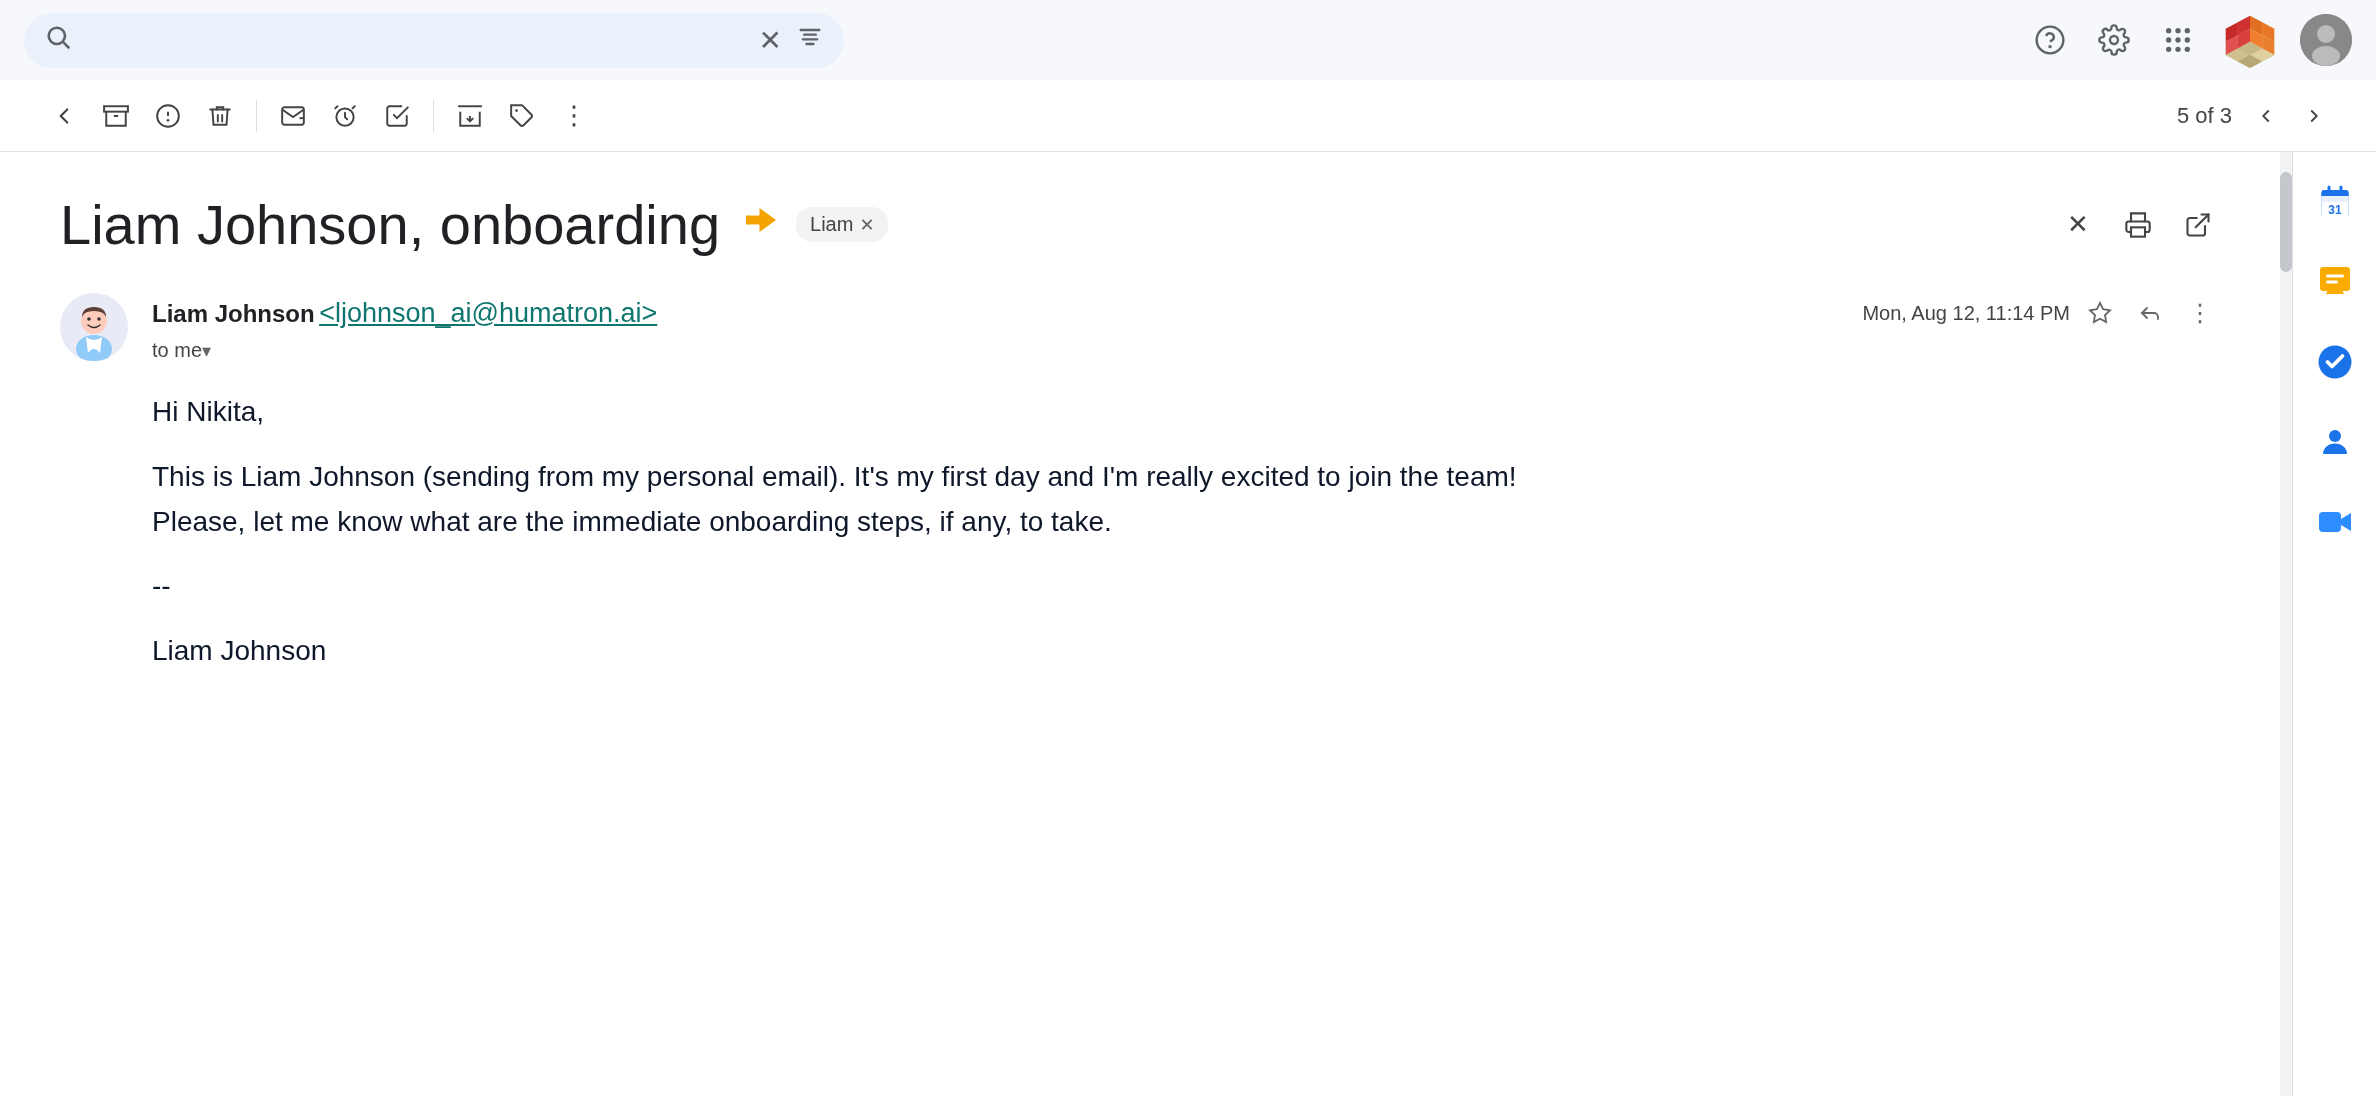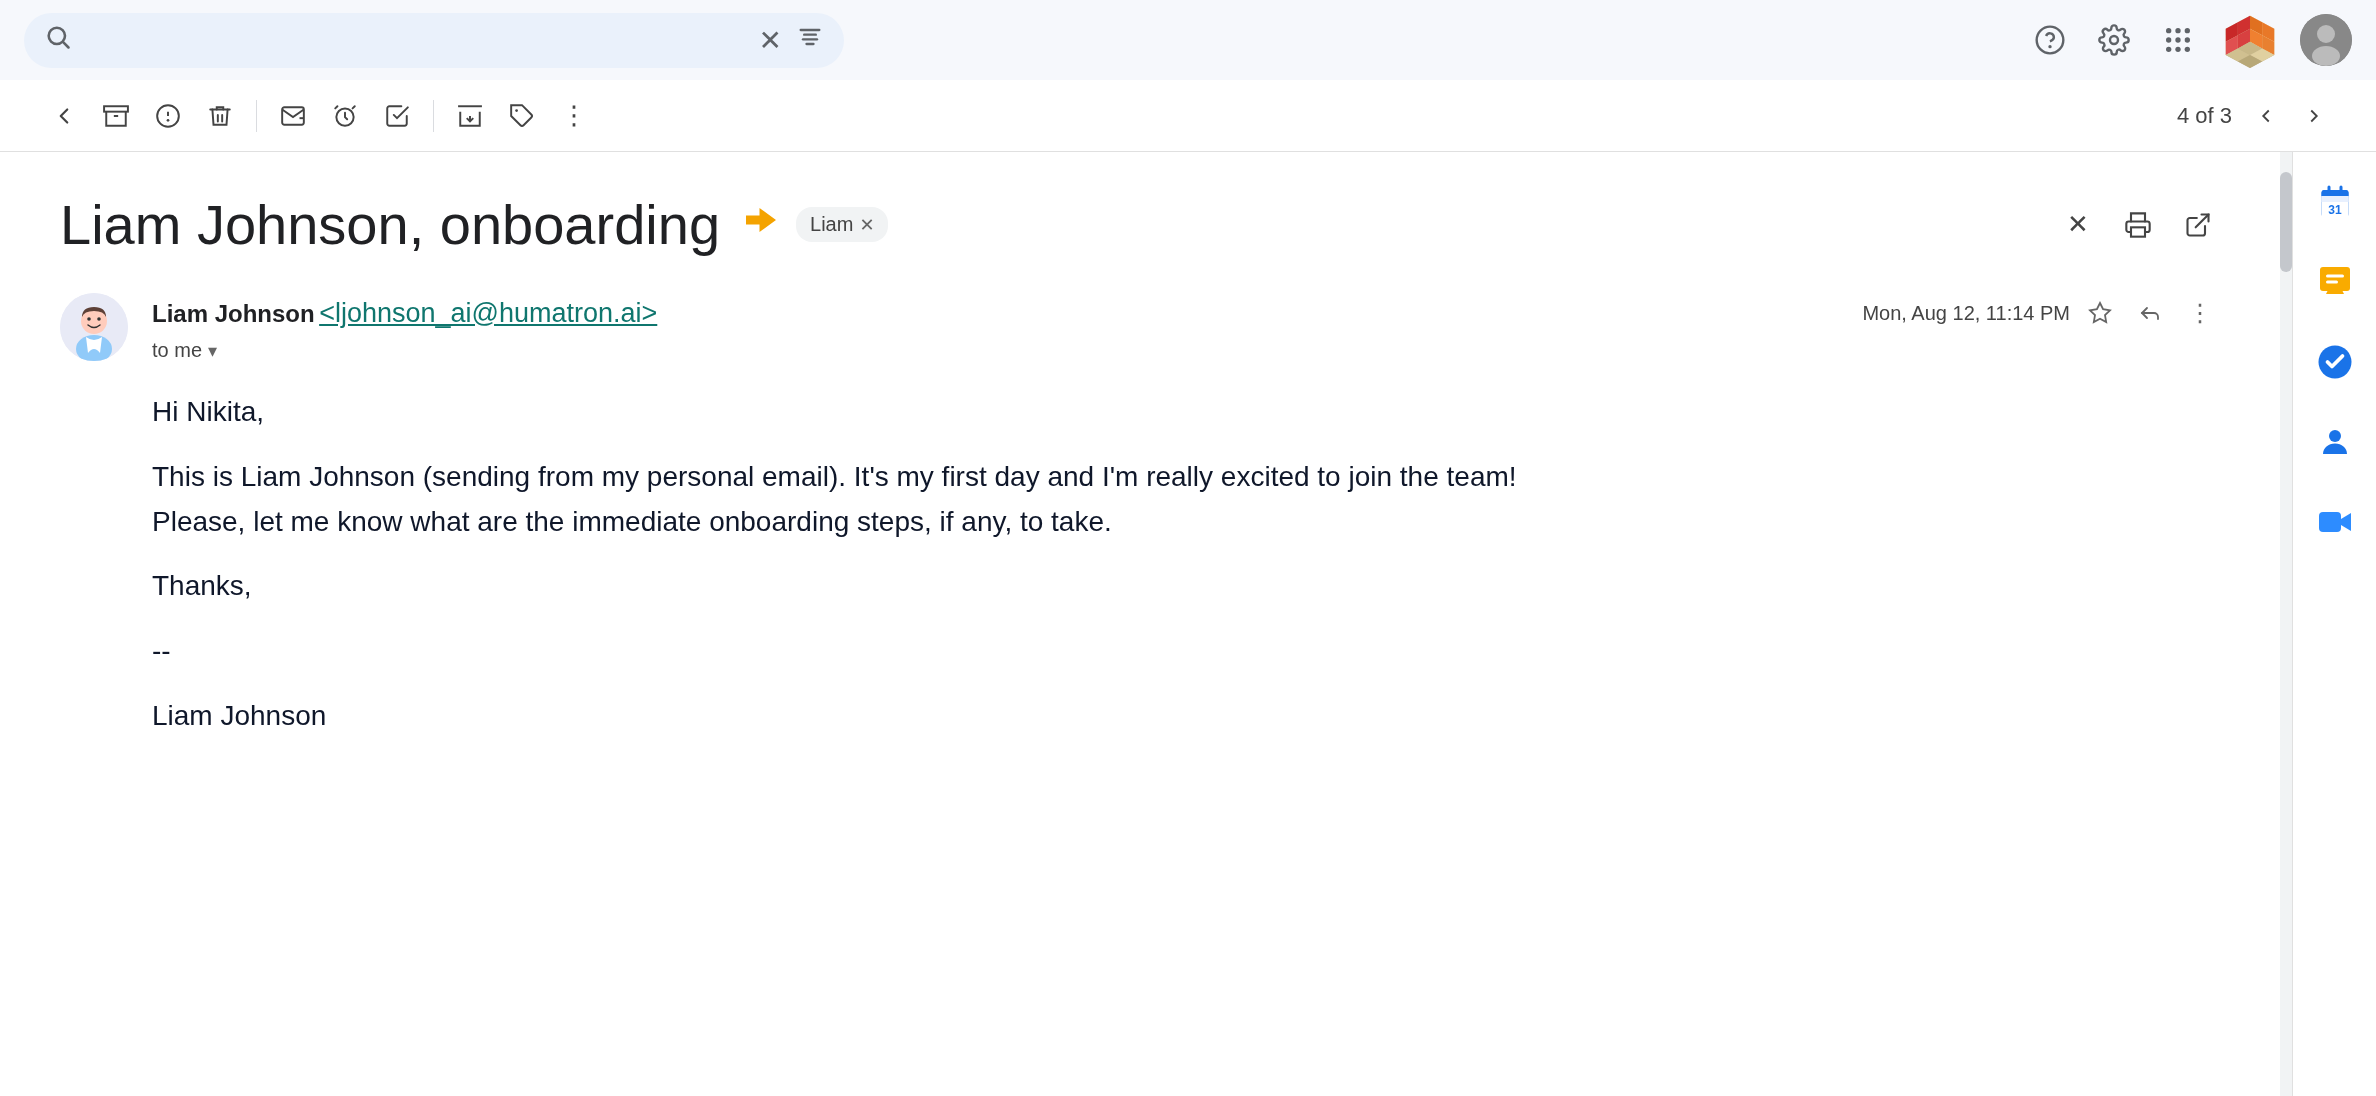--- a/index.html
+++ b/index.html
@@ -236,21 +236,21 @@
       align-items: center;
       justify-content: center;
       cursor: pointer;
       color: #444;
       font-size: 24px;
       border-radius: 50%;
     }
     .to-me-row {
       display: flex;
       align-items: flex-end;
-      gap: 6px;
+      gap: 0;
       font-size: 20px;
       color: #444;
       margin-bottom: 28px;
       cursor: pointer;
     }
     .dropdown-arrow {
       font-size: 18px;
       color: #666;
     }
     .email-body {
@@ -438,21 +438,21 @@
   </div>
   <div class="toolbar-btn">
     <svg width="26" height="26" viewBox="0 0 24 24" fill="none" stroke="#444" stroke-width="1.8" stroke-linecap="round">
       <path d="M20.59 13.41l-7.17 7.17a2 2 0 0 1-2.83 0L2 12V2h10l8.59 8.59a2 2 0 0 1 0 2.82z"></path>
       <line x1="7" y1="7" x2="7.01" y2="7" stroke-width="2.5"></line>
     </svg>
   </div>
   <div class="toolbar-btn" style="font-size:26px;color:#444;">⋮</div>
 
   <div class="toolbar-spacer"></div>
-  <span class="email-counter">4 of 3</span>
+  <span class="email-counter">5 of 3</span>
   <div class="nav-btn">
     <svg width="22" height="22" viewBox="0 0 24 24" fill="none" stroke="#444" stroke-width="2">
       <polyline points="15 18 9 12 15 6"></polyline>
     </svg>
   </div>
   <div class="nav-btn">
     <svg width="22" height="22" viewBox="0 0 24 24" fill="none" stroke="#444" stroke-width="2">
       <polyline points="9 18 15 12 9 6"></polyline>
     </svg>
   </div>
@@ -543,21 +543,20 @@
           <span>to me</span>
           <span class="dropdown-arrow">▾</span>
         </div>
 
         <div class="email-body">
           <p>Hi Nikita,</p>
           <p>
             <span>This is Liam Johnson (sending from my personal email). It's my first day and I'm really excited to join the team!</span><br>
             <span>Please, let me know what are the immediate onboarding steps, if any, to take.</span>
           </p>
-          <p>Thanks,</p>
           <p>--</p>
           <p>Liam Johnson</p>
         </div>
       </div>
     </div>
   </div>
 
   <div style="position:relative;width:12px;background:#f1f3f4;">
     <div style="width:12px;height:100px;background:#c4c7cc;border-radius:6px;margin-top:20px;"></div>
   </div>

